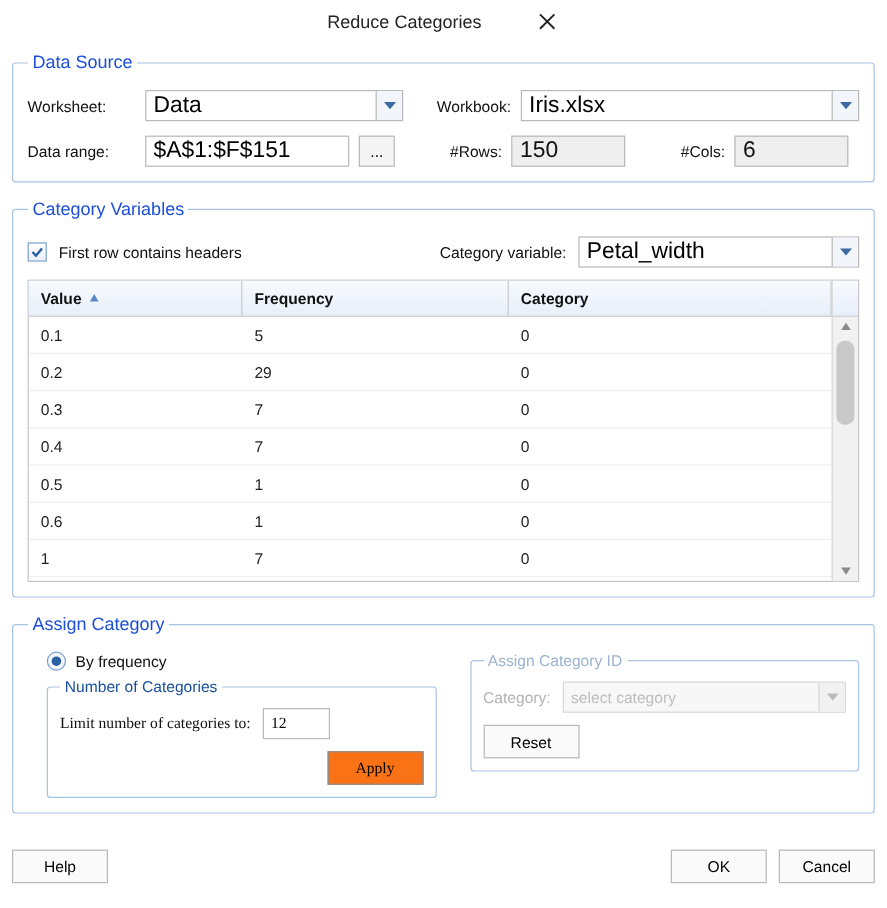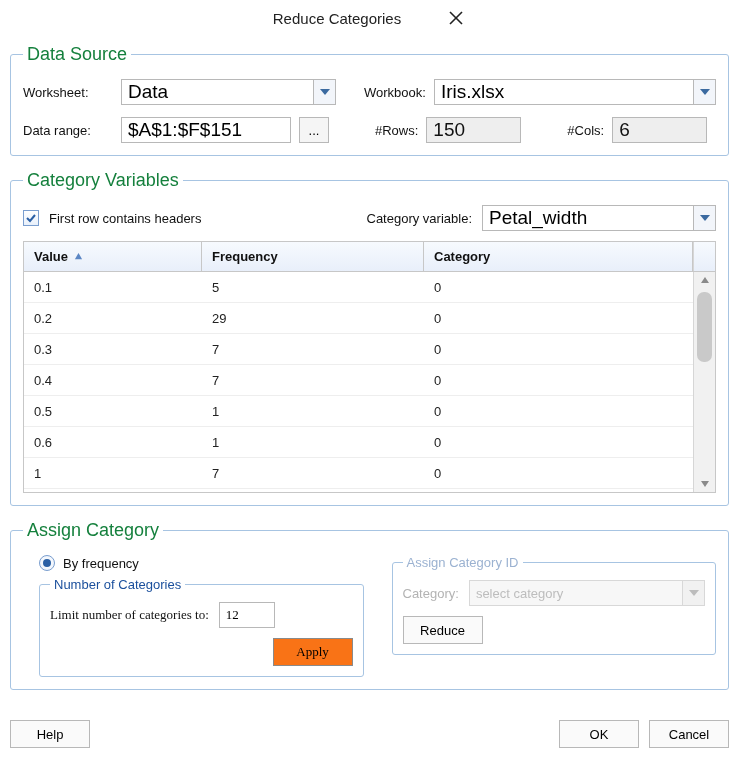--- a/index.html
+++ b/index.html
@@ -35,22 +35,22 @@
     padding: 0 10px 10px 10px;
   }
   fieldset.group {
     border: 1px solid #a7c4e2;
     border-radius: 3px;
     margin: 8px 0 14px 0;
     padding: 14px 12px 12px 12px;
     position: relative;
   }
   fieldset.group > legend {
-    color: #15803d;
-    font-size: 18px;
+    color: #1d4ed8;
+    font-size: 15px;
     padding: 0 4px;
   }
   .row { display: flex; align-items: center; gap: 8px; }
   .row + .row { margin-top: 12px; }
   label.lbl { color: #111; }
   .field {
     display: flex;
     border: 1px solid #b8b8b8;
     background: #fff;
     height: 26px;
@@ -444,21 +444,21 @@
             <div class="combo-disabled" style="flex:1">
               <span class="ph">select category</span>
               <div class="dropdown-btn">
                 <svg viewBox="0 0 10 10">
                     <polygon class="chev" points="0,2 10,2 5,8"></polygon>
                   </svg>
               </div>
             </div>
           </div>
           <div style="display:flex;margin-top:10px;">
-            <button class="btn">Reduce</button>
+            <button class="btn">Reset</button>
           </div>
         </fieldset>
       </div>
     </div>
   </fieldset>
 
 </div>
 
 <div class="footer">
   <button class="btn">Help</button>

